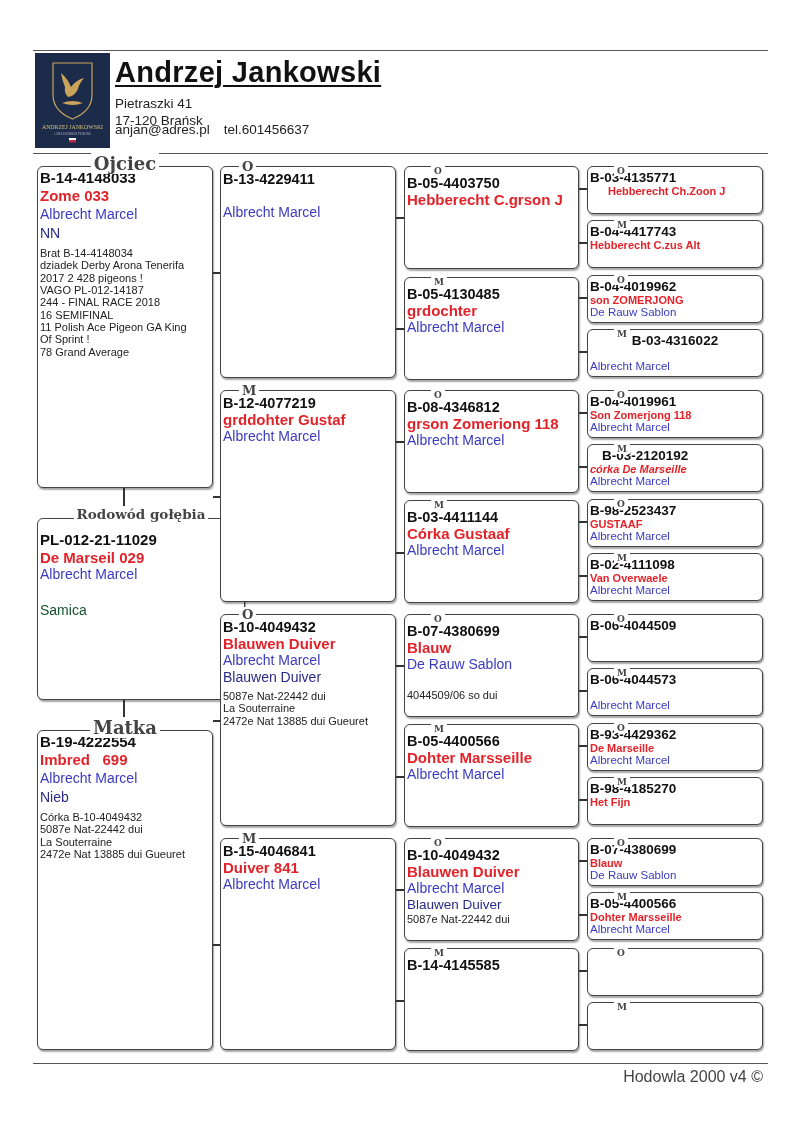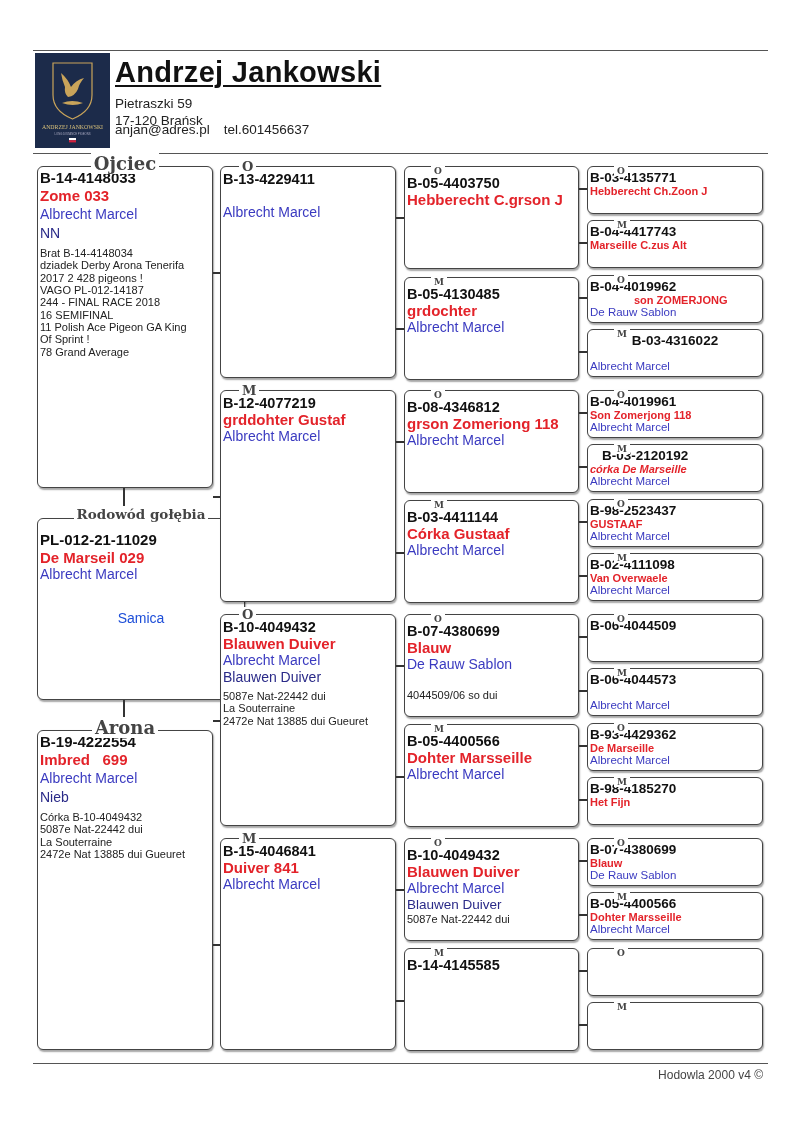--- a/index.html
+++ b/index.html
@@ -46,41 +46,41 @@
   .c3 .name { font-size:15px; }
   .c3 .breeder { font-size:14px; margin-top:0px; }
   .c3 .extra { font-size:13.5px; margin-top:1px; }
   .c3 .notes { font-size:11px; margin-top:1px; }
 
   .c4 .ring { font-size:13.5px; margin-top:4px; line-height:1.05; }
   .c4 .name { font-size:11px; line-height:1.1; }
   .c4 .breeder { font-size:11.5px; line-height:1.15; }
 
   .line { position:absolute; background:#333; }
-  .footer { position:absolute; right:37px; top:1068px; font-size:12px; color:#444; }
+  .footer { position:absolute; right:37px; top:1068px; font-size:16px; color:#444; }
 </style>
 </head>
 <body>
 
 <div class="rule" style="top:50px;"></div>
 
 <div class="logo">
   <svg width="75" height="95" viewBox="0 0 75 95">
     <path d="M18 10 L57 10 L57 42 Q57 58 37.5 66 Q18 58 18 42 Z" fill="none" stroke="#c9a45a" stroke-width="1.2"></path>
     <path d="M26 20 Q33 26 36 34 Q41 27 49 25 Q44 31 43 36 Q40 43 33 44 Q29 40 30 34 Q27 27 26 20 Z" fill="#c9a45a"></path>
     <path d="M27 50 Q37 46 48 50 Q38 54 27 50 Z" fill="#c9a45a"></path>
     <text x="37.5" y="76" text-anchor="middle" font-family="Liberation Serif, serif" font-size="5.8" fill="#d8c07a">ANDRZEJ JANKOWSKI</text>
     <text x="37.5" y="82" text-anchor="middle" font-family="Liberation Sans, sans-serif" font-size="2.8" fill="#a9a9c0">LONG DISTANCE PIGEONS</text>
     <rect x="34" y="85" width="7" height="2.2" fill="#ffffff"></rect>
     <rect x="34" y="87.2" width="7" height="2.2" fill="#d4213d"></rect>
   </svg>
 </div>
 
 <div class="title">Andrzej Jankowski</div>
-<div class="addr" style="top:96px;">Pietraszki 59</div>
+<div class="addr" style="top:96px;">Pietraszki 41</div>
 <div class="addr" style="top:113px;">17-120 Brańsk</div>
 <div class="addr" style="top:122px;">
   <span>anjan@adres.pl</span><span class="tel">tel.601456637</span>
 </div>
 
 <div class="rule" style="top:153px;"></div>
 
 <div class="box c1" style="left:37px; top:166px; width:176px; height:322px;">
   <div class="legend"><span>Ojciec</span></div>
   <div class="ring">B-14-4148033</div>
@@ -98,27 +98,27 @@
 78 Grand Average</div>
 </div>
 
 <div class="line" style="left:123px; top:488px; width:2px; height:30px;"></div>
 
 <div class="box c1" style="left:37px; top:518px; width:208px; height:182px;">
   <div class="legend small"><span>Rodowód gołębia</span></div>
   <div class="ring" style="margin-top:12px;">PL-012-21-11029</div>
   <div class="name">De Marseil 029</div>
   <div class="breeder" style="margin-top:0;">Albrecht Marcel</div>
-  <div class="extra" style="color:#1d4ed8; margin-top:28px;text-align:center;">Samica</div>
+  <div class="extra" style="color:#14532d; margin-top:20px;">Samica</div>
 </div>
 
 <div class="line" style="left:123px; top:700px; width:2px; height:30px;"></div>
 
 <div class="box c1" style="left:37px; top:730px; width:176px; height:320px;">
-  <div class="legend"><span>Arona</span></div>
+  <div class="legend"><span>Matka</span></div>
   <div class="ring">B-19-4222554</div>
   <div class="name" style="white-space:pre;">Imbred   699</div>
   <div class="breeder">Albrecht Marcel</div>
   <div class="extra">Nieb</div>
   <div class="notes">Córka B-10-4049432
 5087e Nat-22442 dui
 La Souterraine
 2472e Nat 13885 dui Gueuret</div>
 </div>
 
@@ -230,33 +230,33 @@
     <div class="line" style="left: 579px; top: 860px; width: 8px; height: 1.5px;"></div>
     <div class="line" style="left: 579px; top: 914px; width: 8px; height: 1.5px;"></div>
     <div class="line" style="left: 579px; top: 970px; width: 8px; height: 1.5px;"></div>
     <div class="line" style="left: 579px; top: 1024px; width: 8px; height: 1.5px;"></div>
   </div>
 
 <div id="col4">
     <div class="box c4" style="left: 587px; top: 166px; width: 176px; height: 48px;">
       <div class="legend"><span>O</span></div>
       <div class="ring" style="min-height: 14px;">B-03-4135771</div>
-      <div class="name" style="min-height: 12px;">Hebberecht Ch.Zoon J</div>
+      <div class="name" style="min-height: 12px; margin-left: 18px;">Hebberecht Ch.Zoon J</div>
       <div class="breeder"></div>
     </div>
     <div class="box c4" style="left: 587px; top: 220px; width: 176px; height: 48px;">
       <div class="legend"><span>M</span></div>
       <div class="ring" style="min-height: 14px;">B-04-4417743</div>
-      <div class="name" style="min-height: 12px;">Marseille C.zus Alt</div>
+      <div class="name" style="min-height: 12px;">Hebberecht C.zus Alt</div>
       <div class="breeder"></div>
     </div>
     <div class="box c4" style="left: 587px; top: 275px; width: 176px; height: 48px;">
       <div class="legend"><span>O</span></div>
       <div class="ring" style="min-height: 14px;">B-04-4019962</div>
-      <div class="name" style="min-height: 12px; margin-left: 44px;">son ZOMERJONG</div>
+      <div class="name" style="min-height: 12px;">son ZOMERJONG</div>
       <div class="breeder">De Rauw Sablon</div>
     </div>
     <div class="box c4" style="left: 587px; top: 329px; width: 176px; height: 48px;">
       <div class="legend"><span>M</span></div>
       <div class="ring" style="min-height: 14px; text-align: center;">B-03-4316022</div>
       <div class="name" style="min-height: 12px;"></div>
       <div class="breeder">Albrecht Marcel</div>
     </div>
     <div class="box c4" style="left: 587px; top: 390px; width: 176px; height: 48px;">
       <div class="legend"><span>O</span></div>

